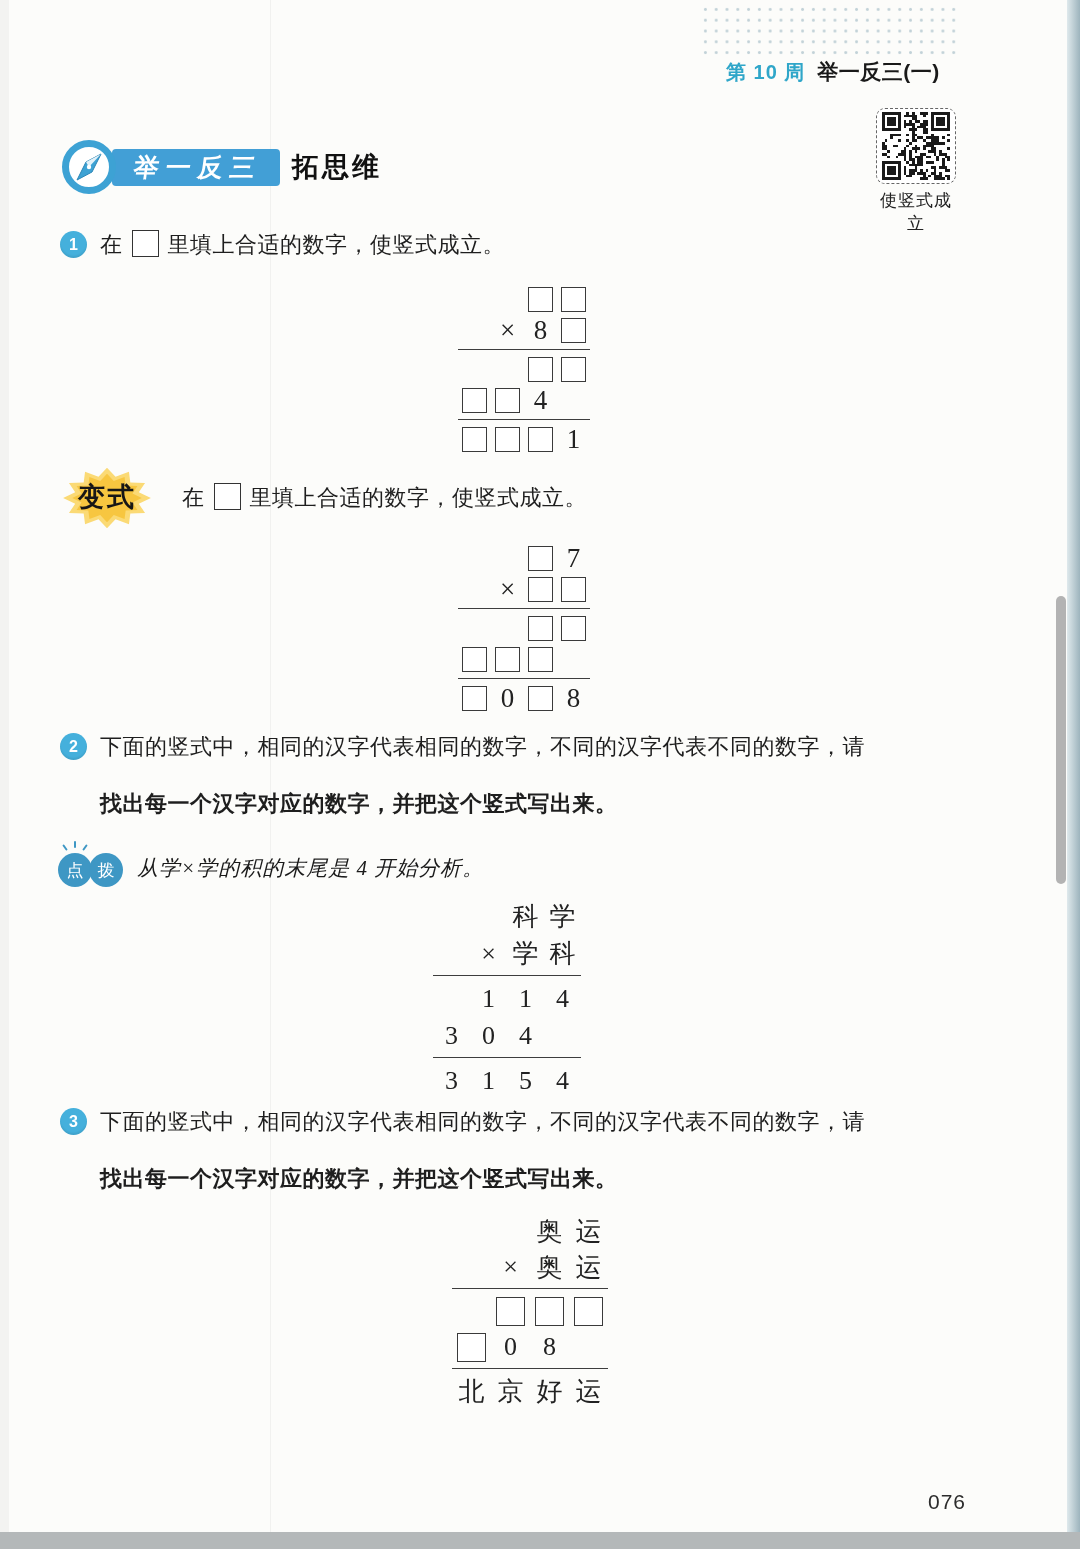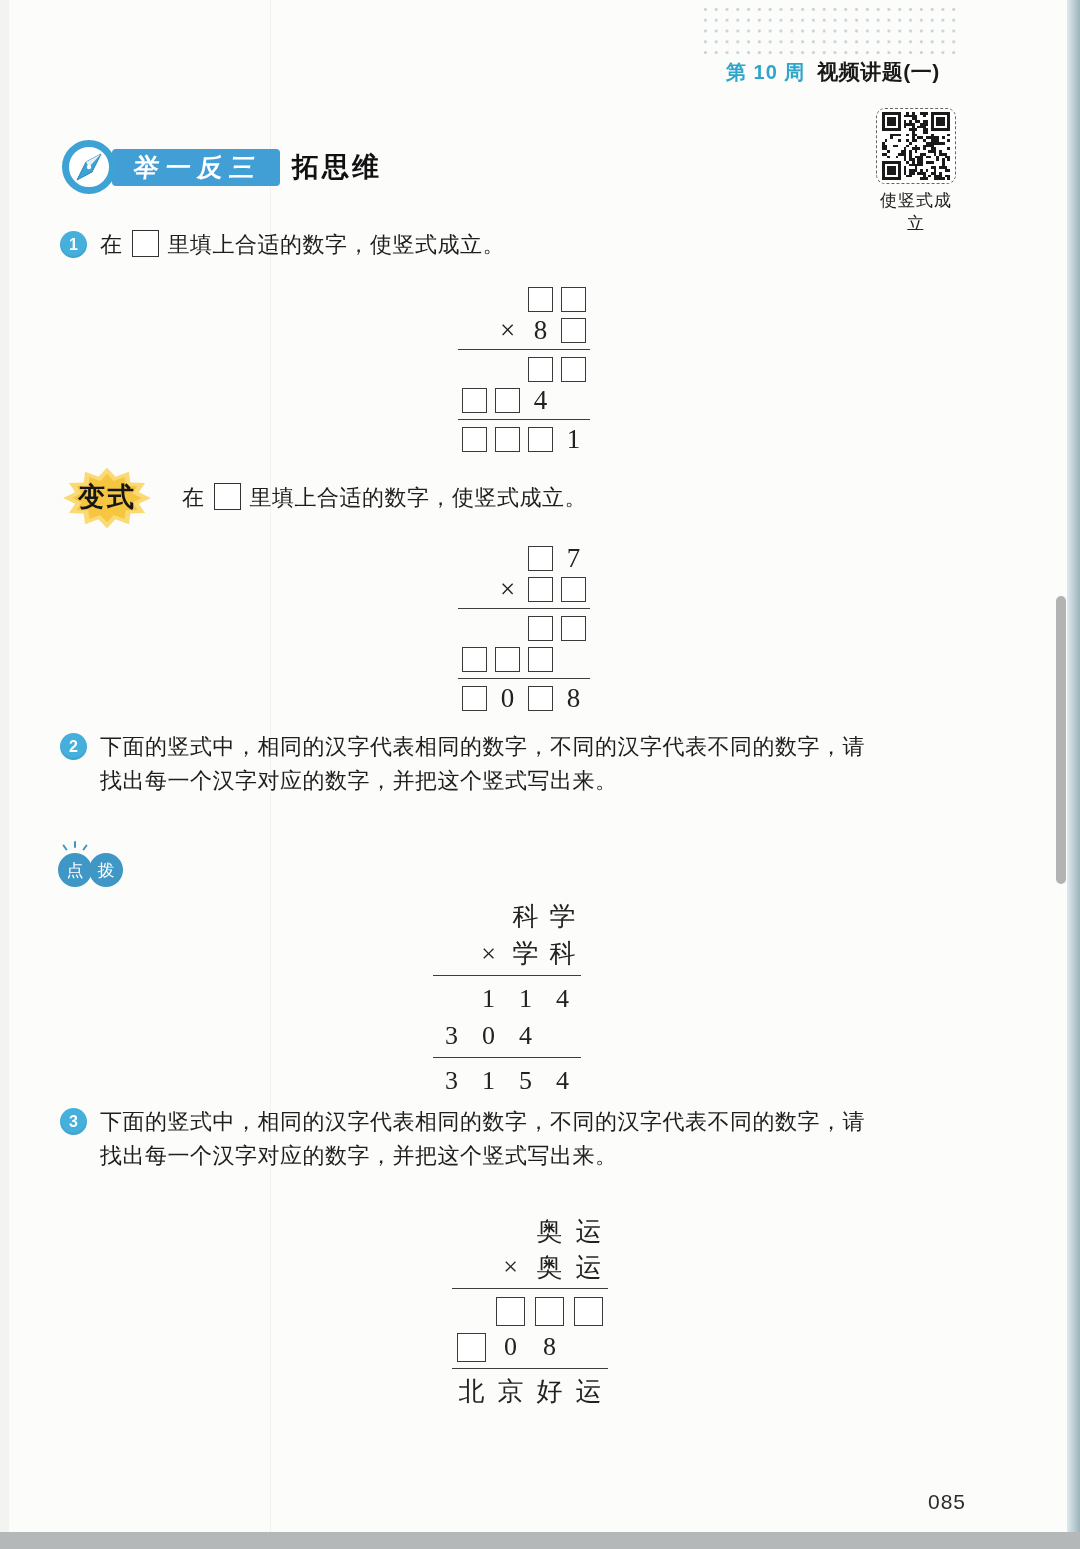--- a/index.html
+++ b/index.html
@@ -39,21 +39,21 @@
     font-family:"Liberation Sans","DejaVu Sans",sans-serif;transform:skewX(-8deg);}
   .section-title{margin-left:12px;font-weight:bold;font-size:27px;color:#111;
     font-family:"Liberation Sans","DejaVu Sans",sans-serif;letter-spacing:3px;}
   
   .prob{position:absolute;left:60px;display:flex;align-items:flex-start;}
   .num-circle{width:27px;height:27px;border-radius:50%;background:#45b0dc;color:#fff;
     font-family:"Liberation Sans","DejaVu Sans",sans-serif;font-weight:bold;font-size:16px;
     display:flex;align-items:center;justify-content:center;flex:0 0 auto;margin-top:3px;
     box-shadow:inset 0 -2px 2px rgba(0,0,0,0.08);}
   .prob-text{margin-left:13px;font-size:22px;line-height:34px;letter-spacing:0.5px;}
-  .prob-text .l2{display:block;}
+  .prob-text .l2{display:block;margin-top:23px;font-weight:bold;}
   .inline-box{display:inline-block;width:25px;height:25px;border:1.6px solid #333;
     vertical-align:-5px;margin:0 9px;background:#fff;}
   
   .variant-row{position:absolute;left:60px;top:466px;display:flex;align-items:center;}
   .starburst{position:relative;width:94px;height:64px;flex:0 0 auto;}
   .starburst svg{position:absolute;left:0;top:0;width:94px;height:64px;}
   .starburst .label{position:absolute;left:0;top:0;width:94px;height:62px;display:flex;
     align-items:center;justify-content:center;font-family:"Liberation Sans","DejaVu Sans",sans-serif;
     font-weight:bold;font-size:27px;color:#161616;letter-spacing:2px;}
   .variant-row .prob-text{margin-left:28px;}
@@ -88,21 +88,21 @@
 <body>
 
 <div class="edge-left"></div>
 <div class="fold-line"></div>
 <div class="dots"></div>
 <div class="edge-right"></div>
 <div class="edge-bottom"></div>
 
 <div class="page-header">
   <span class="week">第 10 周</span>
-  <span class="chapter">视频讲题(一)</span>
+  <span class="chapter">举一反三(一)</span>
 </div>
 
 <div class="qr-block">
   <div class="qr-frame">
       <svg viewBox="0 0 25 25" shape-rendering="crispEdges">
         <rect x="9" y="0" width="1" height="1" fill="#1a1a1a"></rect>
         <rect x="11" y="0" width="1" height="1" fill="#1a1a1a"></rect>
         <rect x="14" y="0" width="1" height="1" fill="#1a1a1a"></rect>
         <rect x="15" y="0" width="1" height="1" fill="#1a1a1a"></rect>
         <rect x="16" y="0" width="1" height="1" fill="#1a1a1a"></rect>
@@ -457,20 +457,21 @@
 </div>
 
 <div class="hint-row">
   <div class="hint-icon">
     <span class="spark s1"></span>
     <span class="spark s2"></span>
     <span class="spark s3"></span>
     <span class="hint-circle">点</span>
     <span class="hint-circle">拨</span>
   </div>
+  <div class="hint-text">从学×学的积的末尾是 4 开始分析。</div>
 </div>
 
 <div class="calc" style="left: 433px; top: 898px;">
     <div class="calc-row">
       <div class="calc-cell" style="width: 37px; height: 37px; font-size: 26px;"></div>
       <div class="calc-cell" style="width: 37px; height: 37px; font-size: 26px;"></div>
       <div class="calc-cell" style="width: 37px; height: 37px; font-size: 26px;">科</div>
       <div class="calc-cell" style="width: 37px; height: 37px; font-size: 26px;">学</div>
     </div>
     <div class="calc-row">
@@ -547,13 +548,13 @@
     <div class="calc-row">
       <div class="calc-cell" style="width: 39px; height: 36px; font-size: 26px;">北</div>
       <div class="calc-cell" style="width: 39px; height: 36px; font-size: 26px;">京</div>
       <div class="calc-cell" style="width: 39px; height: 36px; font-size: 26px;">好</div>
       <div class="calc-cell" style="width: 39px; height: 36px; font-size: 26px;">运</div>
     </div>
   </div>
 
 <div class="scrollbar-thumb"></div>
 
-<div class="page-number">085</div>
+<div class="page-number">076</div>
 
 </body></html>

